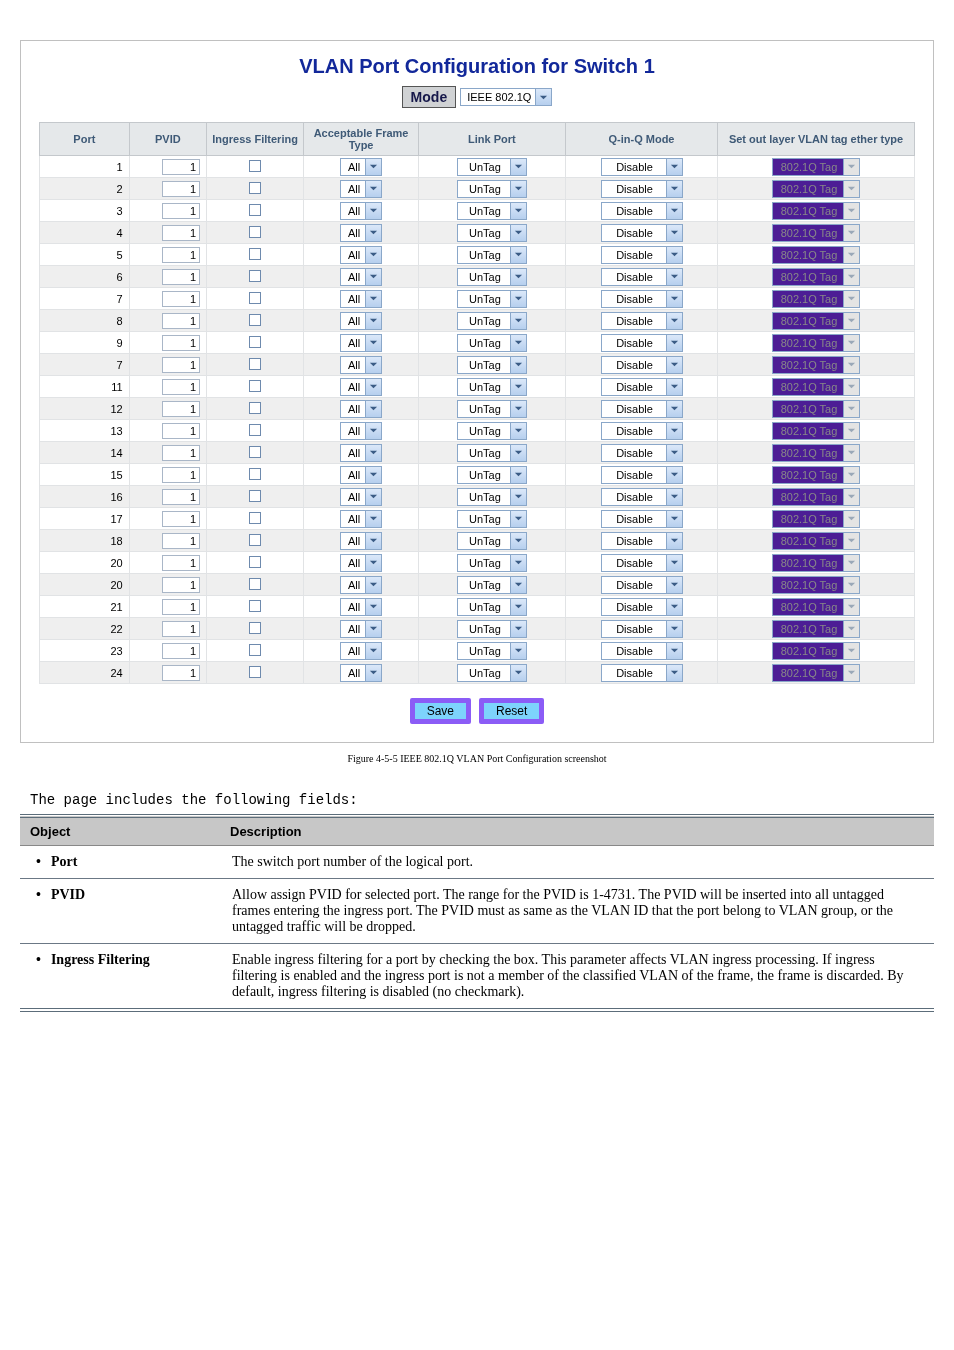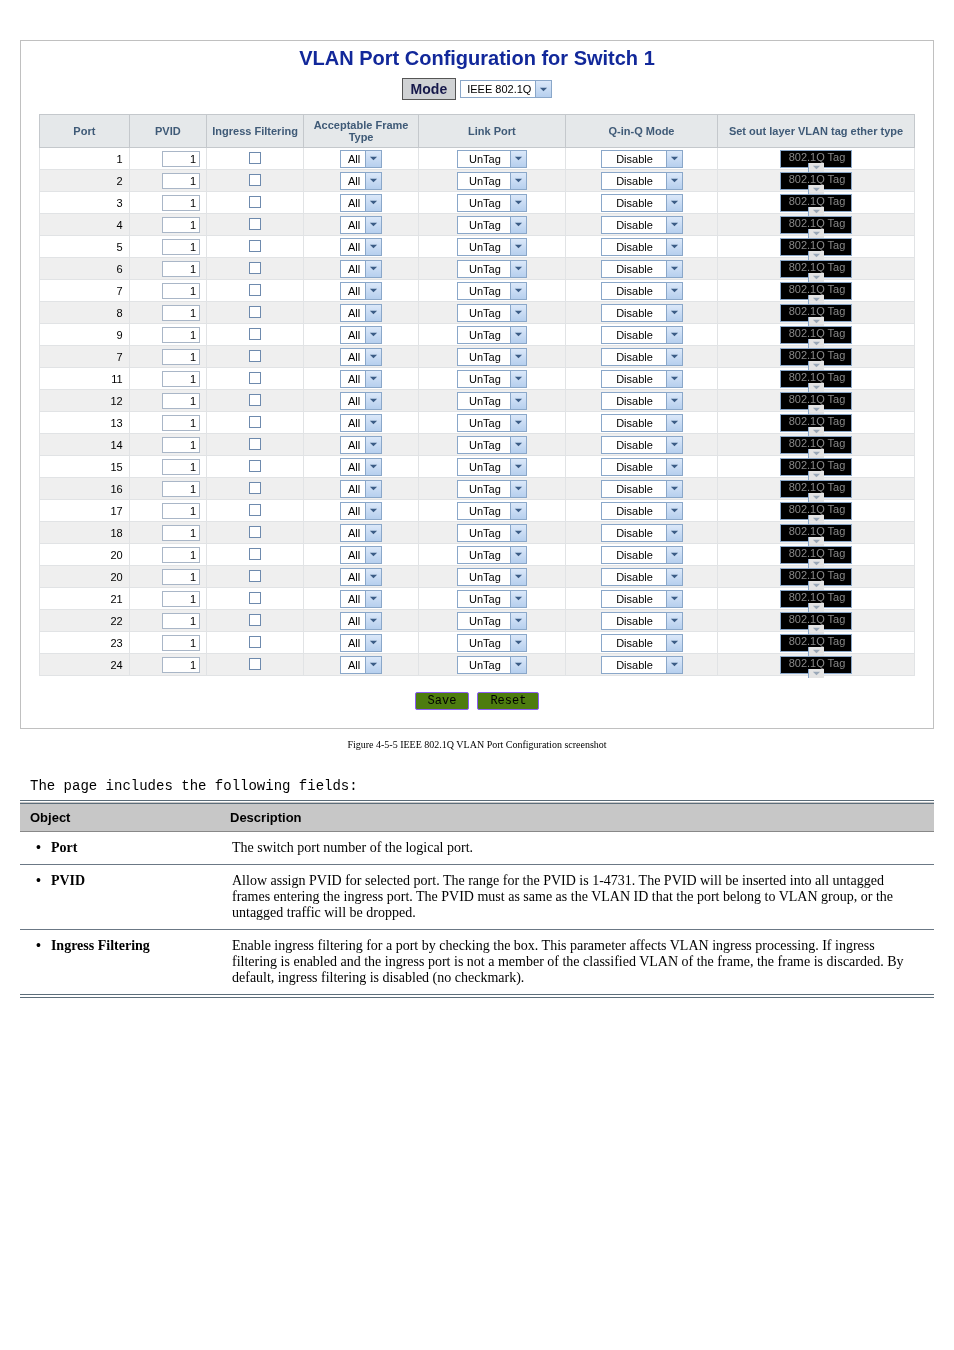--- a/index.html
+++ b/index.html
@@ -1,38 +1,38 @@
 <!DOCTYPE html>
 <html><head>
 <meta charset="utf-8">
 <style>
   * { box-sizing: border-box; margin: 0; padding: 0; }
   body { font-family: "Times New Roman", serif; background: #fff; width: 954px; margin: 0 auto; padding: 20px; color: #000; }
-  .figure-wrap { border: 1px solid #c0c0c0; padding: 6px 18px 18px; margin: 20px 0 10px; }
+  .figure-wrap { border: 1px solid #c0c0c0; padding: 14px 18px 18px; margin: 20px 0 10px; }
   .figure-title { text-align: center; color: #12289a; font-weight: bold; font-family: Arial, sans-serif; font-size: 20px; margin-bottom: 8px; }
   .mode-row { text-align: center; margin-bottom: 14px; }
   .mode-label { display:inline-block; background:#d0d2d4; border:1px solid #555; color:#16184a; font-family:Arial,sans-serif; font-size:14px; font-weight:bold; padding:2px 8px; vertical-align:middle; }
   .dd { display:inline-flex; align-items:center; border:1px solid #8aa7c9; background:#fff; font-family:Arial,sans-serif; font-size:11px; height:18px; vertical-align:middle; }
-  .dd.disabled { background:#000000; color:#888;flex-direction:column; }
+  .dd.disabled { background:#4c1d95; color:#888; }
   .dd .txt { padding:0 4px 0 6px; white-space:nowrap; min-width:52px; }
   .dd.small .txt { min-width:24px; }
   .dd.wide .txt { min-width:64px; }
   .dd.wide2 .txt { min-width:70px; }
   .dd .arrow { width:16px; height:16px; background:linear-gradient(#dbe8f9,#b6cfee); border-left:1px solid #8aa7c9; display:flex; align-items:center; justify-content:center; }
   .dd .arrow svg { width:9px; height:9px; }
   .dd.disabled .arrow { background:#e4e4e4; }
   .vlan-table { width:100%; border-collapse:collapse; table-layout:fixed; }
   .vlan-table th { background:#e5e8ea; color:#3f5a77; font-family:Verdana,Arial,sans-serif; font-size:11px; font-weight:bold; padding:4px 2px; border:1px solid #c4c8cc; }
   .vlan-table td { border:1px solid #e1e3e5; padding:1px 6px; font-family:Arial,sans-serif; font-size:11px; text-align:right; height:22px; }
   .vlan-table tr.alt td { background:#efefef; }
   .vlan-table td.center { text-align:center; }
   .pvid-input { width:38px; height:16px; border:1px solid #a9b6c7; text-align:right; font-size:11px; padding-right:3px; font-family:Arial,sans-serif; }
   .cb { width:12px; height:12px; border:1px solid #6e8aad; display:inline-block; background:#fff; }
   .btn-row { text-align:center; margin-top:14px; }
-  .btn { display:inline-block; font-family:Liberation Mono, monospace; font-size:12px; border:1px solid #8b5cf6; background:#4d7c0f; padding:1px 12px; margin:0 2px; border-radius:2px; }
+  .btn { display:inline-block; font-family:Liberation Sans, sans-serif; font-size:12px; border:5px solid #8b5cf6; background:#7dd3fc; padding:1px 12px; margin:0 2px; border-radius:2px; }
   .caption { text-align:center; font-family:"Times New Roman",serif; font-size:10px; margin:8px 0 28px; }
   .desc-intro { font-family:Liberation Mono, monospace; font-size:14px; margin: 10px 0 6px 10px; }
   .desc-table { width:100%; border-collapse:collapse; margin-top:6px; }
   .desc-table th { background:#c7c7c7; font-family:Arial,sans-serif; font-size:13px; font-weight:bold; text-align:left; padding:6px 10px; border-top:4px double #5c6d7a; border-bottom:1px solid #888; }
   .desc-table td { font-family:"Times New Roman",serif; font-size:14px; padding:8px 12px; vertical-align:top; }
   .desc-table tr.sep td { border-bottom:1px solid #6b7885; }
   .desc-table tr.last td { border-bottom:4px double #5c6d7a; }
   .bullet { padding-left:4px; }
   .bullet::before { content:"\2022"; font-weight:bold; margin-right:10px; }
   .col-port{width:72px}.col-pvid{width:62px}.col-ing{width:78px}.col-acc{width:92px}.col-link{width:118px}.col-qinq{width:122px}.col-out{width:158px}

